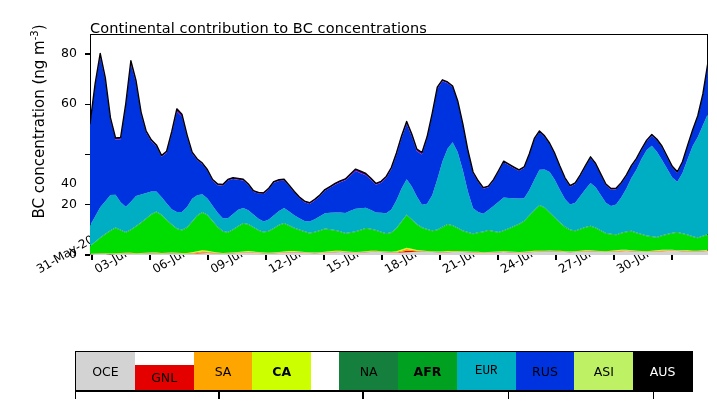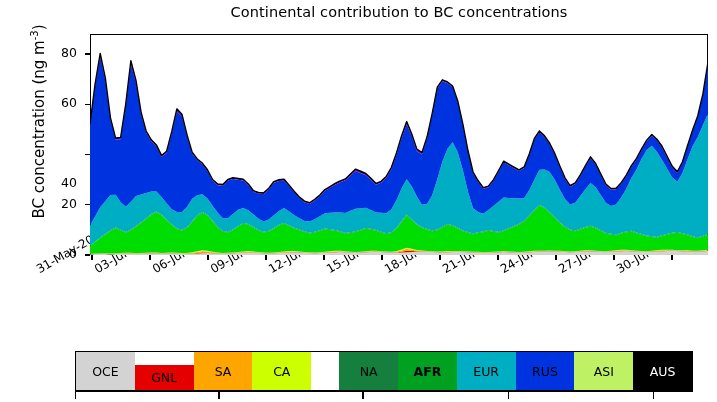--- a/index.html
+++ b/index.html
@@ -1,19 +1,19 @@
 <!DOCTYPE html>
 <html><head>
 <meta charset="utf-8">
 <style>
   html,body{margin:0;padding:0;background:#ffffff;}
   body{width:717px;height:402px;overflow:hidden;font-family:"DejaVu Sans",sans-serif;}
   #root{position:relative;width:717px;height:402px;}
   #chart-title{
-    position:absolute;left:90px;top:4px;width:618px;text-align:center;
+    position:absolute;left:90px;top:20px;width:618px;text-align:left;
     font-size:14.5px;color:#000;letter-spacing:.1px;
   }
   #ylabel{
     position:absolute;left:-92px;top:112px;width:260px;text-align:center;
     transform:rotate(-90deg);transform-origin:center center;
     font-size:15px;color:#000;white-space:nowrap;
   }
   #ylabel sup{font-size:10px;vertical-align:super;}
   #plot-wrap{position:absolute;left:90px;top:34px;width:618px;height:221px;}
   #plot-frame{position:absolute;inset:0;border:1.3px solid #000;box-sizing:border-box;background:#fff;}
@@ -91,24 +91,24 @@
         <path d="M 0.00 89.91 L 5.11 49.98 L 10.21 19.59 L 15.32 44.07 L 20.43 83.75 L 25.54 104.10 L 30.64 103.59 L 35.75 70.07 L 40.86 26.87 L 45.97 46.46 L 51.07 78.23 L 56.18 97.32 L 61.29 105.98 L 66.40 111.00 L 71.50 121.55 L 76.61 117.41 L 81.72 97.82 L 86.83 74.96 L 91.93 80.36 L 97.04 100.96 L 102.15 118.29 L 107.26 125.07 L 112.36 129.21 L 117.47 135.86 L 122.58 145.66 L 127.69 150.18 L 132.79 150.68 L 137.90 145.53 L 143.01 143.90 L 148.12 144.65 L 153.22 145.41 L 158.33 150.05 L 163.44 156.83 L 168.55 158.59 L 173.65 158.97 L 178.76 154.32 L 183.87 147.67 L 188.98 145.91 L 194.08 145.41 L 199.19 151.31 L 204.30 157.59 L 209.40 163.11 L 214.51 167.26 L 219.62 168.89 L 224.73 165.37 L 229.83 161.23 L 234.94 155.70 L 240.05 152.69 L 245.16 149.55 L 250.26 147.04 L 255.37 145.03 L 260.48 140.13 L 265.59 135.24 L 270.69 137.37 L 275.80 139.63 L 280.91 144.28 L 286.02 149.55 L 291.12 147.42 L 296.23 142.52 L 301.34 133.60 L 306.45 119.04 L 311.55 102.09 L 316.66 87.52 L 321.77 100.08 L 326.88 115.27 L 331.98 118.66 L 337.09 102.97 L 342.20 79.48 L 347.31 53.24 L 352.41 45.96 L 357.52 48.09 L 362.63 52.11 L 367.74 67.05 L 372.84 90.03 L 377.95 116.65 L 383.06 138.13 L 388.17 146.91 L 393.27 153.70 L 398.38 152.31 L 403.49 145.78 L 408.60 136.62 L 413.70 127.33 L 418.81 130.34 L 423.92 133.23 L 429.02 135.99 L 434.13 133.10 L 439.24 120.04 L 444.35 104.60 L 449.45 97.06 L 454.56 101.96 L 459.67 109.37 L 464.78 119.54 L 469.88 132.10 L 474.99 143.90 L 480.10 151.81 L 485.21 148.92 L 490.31 140.89 L 495.42 131.72 L 500.53 122.93 L 505.64 129.59 L 510.74 140.01 L 515.85 150.18 L 520.96 154.70 L 526.07 154.32 L 531.17 148.80 L 536.28 141.26 L 541.39 131.72 L 546.50 124.56 L 551.60 114.89 L 556.71 106.23 L 561.82 100.71 L 566.93 105.35 L 572.03 112.38 L 577.14 122.43 L 582.25 132.47 L 587.36 137.87 L 592.46 127.83 L 597.57 111.63 L 602.68 95.81 L 607.79 81.87 L 612.89 60.02 L 618.00 28.25 L 618.00 29.26 L 612.89 61.03 L 607.79 82.88 L 602.68 96.81 L 597.57 112.63 L 592.46 128.83 L 587.36 138.88 L 582.25 133.48 L 577.14 123.43 L 572.03 113.39 L 566.93 106.36 L 561.82 101.71 L 556.71 107.24 L 551.60 115.90 L 546.50 125.57 L 541.39 132.73 L 536.28 142.27 L 531.17 149.80 L 526.07 155.33 L 520.96 155.70 L 515.85 151.18 L 510.74 141.01 L 505.64 130.59 L 500.53 123.94 L 495.42 132.73 L 490.31 141.89 L 485.21 149.93 L 480.10 152.82 L 474.99 144.91 L 469.88 133.10 L 464.78 120.55 L 459.67 110.37 L 454.56 102.97 L 449.45 98.07 L 444.35 105.60 L 439.24 121.05 L 434.13 134.11 L 429.02 136.99 L 423.92 134.23 L 418.81 131.34 L 413.70 128.33 L 408.60 137.62 L 403.49 146.79 L 398.38 153.32 L 393.27 154.70 L 388.17 147.92 L 383.06 139.13 L 377.95 117.66 L 372.84 91.04 L 367.74 68.06 L 362.63 53.12 L 357.52 49.35 L 352.41 47.21 L 347.31 54.75 L 342.20 80.99 L 337.09 104.47 L 331.98 120.42 L 326.88 117.28 L 321.77 102.34 L 316.66 90.03 L 311.55 104.35 L 306.45 121.05 L 301.34 135.36 L 296.23 144.03 L 291.12 148.67 L 286.02 150.81 L 280.91 145.78 L 275.80 141.14 L 270.69 139.13 L 265.59 136.99 L 260.48 141.64 L 255.37 146.29 L 250.26 148.30 L 245.16 150.81 L 240.05 153.70 L 234.94 156.71 L 229.83 162.23 L 224.73 166.38 L 219.62 169.89 L 214.51 168.26 L 209.40 164.12 L 204.30 158.59 L 199.19 152.31 L 194.08 146.41 L 188.98 146.91 L 183.87 148.67 L 178.76 155.33 L 173.65 159.97 L 168.55 159.60 L 163.44 157.84 L 158.33 151.06 L 153.22 146.41 L 148.12 145.66 L 143.01 144.91 L 137.90 146.54 L 132.79 151.69 L 127.69 151.18 L 122.58 146.66 L 117.47 136.87 L 112.36 130.21 L 107.26 126.07 L 102.15 119.54 L 97.04 102.71 L 91.93 82.62 L 86.83 77.48 L 81.72 99.83 L 76.61 118.91 L 71.50 122.81 L 66.40 112.26 L 61.29 107.24 L 56.18 98.82 L 51.07 80.24 L 45.97 48.97 L 40.86 29.63 L 35.75 72.33 L 30.64 105.35 L 25.54 105.60 L 20.43 85.76 L 15.32 46.59 L 10.21 22.60 L 5.11 51.99 L 0.00 91.16 Z" fill="#7700aa" stroke="none"></path>
         <path d="M 0.00 89.78 L 5.11 49.85 L 10.21 19.46 L 15.32 43.95 L 20.43 83.63 L 25.54 103.97 L 30.64 103.47 L 35.75 69.94 L 40.86 26.75 L 45.97 46.33 L 51.07 78.10 L 56.18 97.19 L 61.29 105.85 L 66.40 110.88 L 71.50 121.42 L 76.61 117.28 L 81.72 97.69 L 86.83 74.84 L 91.93 80.24 L 97.04 100.83 L 102.15 118.16 L 107.26 124.94 L 112.36 129.08 L 117.47 135.74 L 122.58 145.53 L 127.69 150.05 L 132.79 150.56 L 137.90 145.41 L 143.01 143.78 L 148.12 144.53 L 153.22 145.28 L 158.33 149.93 L 163.44 156.71 L 168.55 158.47 L 173.65 158.84 L 178.76 154.20 L 183.87 147.54 L 188.98 145.78 L 194.08 145.28 L 199.19 151.18 L 204.30 157.46 L 209.40 162.99 L 214.51 167.13 L 219.62 168.76 L 224.73 165.25 L 229.83 161.10 L 234.94 155.58 L 240.05 152.57 L 245.16 149.43 L 250.26 146.91 L 255.37 144.91 L 260.48 140.01 L 265.59 135.11 L 270.69 137.25 L 275.80 139.51 L 280.91 144.15 L 286.02 149.43 L 291.12 147.29 L 296.23 142.39 L 301.34 133.48 L 306.45 118.91 L 311.55 101.96 L 316.66 87.40 L 321.77 99.95 L 326.88 115.15 L 331.98 118.54 L 337.09 102.84 L 342.20 79.36 L 347.31 53.12 L 352.41 45.83 L 357.52 47.97 L 362.63 51.99 L 367.74 66.93 L 372.84 89.91 L 377.95 116.53 L 383.06 138.00 L 388.17 146.79 L 393.27 153.57 L 398.38 152.19 L 403.49 145.66 L 408.60 136.49 L 413.70 127.20 L 418.81 130.21 L 423.92 133.10 L 429.02 135.86 L 434.13 132.98 L 439.24 119.92 L 444.35 104.47 L 449.45 96.94 L 454.56 101.84 L 459.67 109.24 L 464.78 119.42 L 469.88 131.97 L 474.99 143.78 L 480.10 151.69 L 485.21 148.80 L 490.31 140.76 L 495.42 131.60 L 500.53 122.81 L 505.64 129.46 L 510.74 139.88 L 515.85 150.05 L 520.96 154.57 L 526.07 154.20 L 531.17 148.67 L 536.28 141.14 L 541.39 131.60 L 546.50 124.44 L 551.60 114.77 L 556.71 106.11 L 561.82 100.58 L 566.93 105.23 L 572.03 112.26 L 577.14 122.30 L 582.25 132.35 L 587.36 137.75 L 592.46 127.70 L 597.57 111.50 L 602.68 95.68 L 607.79 81.74 L 612.89 59.90 L 618.00 28.13 L 618.00 28.25 L 612.89 60.02 L 607.79 81.87 L 602.68 95.81 L 597.57 111.63 L 592.46 127.83 L 587.36 137.87 L 582.25 132.47 L 577.14 122.43 L 572.03 112.38 L 566.93 105.35 L 561.82 100.71 L 556.71 106.23 L 551.60 114.89 L 546.50 124.56 L 541.39 131.72 L 536.28 141.26 L 531.17 148.80 L 526.07 154.32 L 520.96 154.70 L 515.85 150.18 L 510.74 140.01 L 505.64 129.59 L 500.53 122.93 L 495.42 131.72 L 490.31 140.89 L 485.21 148.92 L 480.10 151.81 L 474.99 143.90 L 469.88 132.10 L 464.78 119.54 L 459.67 109.37 L 454.56 101.96 L 449.45 97.06 L 444.35 104.60 L 439.24 120.04 L 434.13 133.10 L 429.02 135.99 L 423.92 133.23 L 418.81 130.34 L 413.70 127.33 L 408.60 136.62 L 403.49 145.78 L 398.38 152.31 L 393.27 153.70 L 388.17 146.91 L 383.06 138.13 L 377.95 116.65 L 372.84 90.03 L 367.74 67.05 L 362.63 52.11 L 357.52 48.09 L 352.41 45.96 L 347.31 53.24 L 342.20 79.48 L 337.09 102.97 L 331.98 118.66 L 326.88 115.27 L 321.77 100.08 L 316.66 87.52 L 311.55 102.09 L 306.45 119.04 L 301.34 133.60 L 296.23 142.52 L 291.12 147.42 L 286.02 149.55 L 280.91 144.28 L 275.80 139.63 L 270.69 137.37 L 265.59 135.24 L 260.48 140.13 L 255.37 145.03 L 250.26 147.04 L 245.16 149.55 L 240.05 152.69 L 234.94 155.70 L 229.83 161.23 L 224.73 165.37 L 219.62 168.89 L 214.51 167.26 L 209.40 163.11 L 204.30 157.59 L 199.19 151.31 L 194.08 145.41 L 188.98 145.91 L 183.87 147.67 L 178.76 154.32 L 173.65 158.97 L 168.55 158.59 L 163.44 156.83 L 158.33 150.05 L 153.22 145.41 L 148.12 144.65 L 143.01 143.90 L 137.90 145.53 L 132.79 150.68 L 127.69 150.18 L 122.58 145.66 L 117.47 135.86 L 112.36 129.21 L 107.26 125.07 L 102.15 118.29 L 97.04 100.96 L 91.93 80.36 L 86.83 74.96 L 81.72 97.82 L 76.61 117.41 L 71.50 121.55 L 66.40 111.00 L 61.29 105.98 L 56.18 97.32 L 51.07 78.23 L 45.97 46.46 L 40.86 26.87 L 35.75 70.07 L 30.64 103.59 L 25.54 104.10 L 20.43 83.75 L 15.32 44.07 L 10.21 19.59 L 5.11 49.98 L 0.00 89.91 Z" fill="#000000" stroke="none"></path>
         <path d="M 0.00 89.78 L 5.11 49.85 L 10.21 19.46 L 15.32 43.95 L 20.43 83.63 L 25.54 103.97 L 30.64 103.47 L 35.75 69.94 L 40.86 26.75 L 45.97 46.33 L 51.07 78.10 L 56.18 97.19 L 61.29 105.85 L 66.40 110.88 L 71.50 121.42 L 76.61 117.28 L 81.72 97.69 L 86.83 74.84 L 91.93 80.24 L 97.04 100.83 L 102.15 118.16 L 107.26 124.94 L 112.36 129.08 L 117.47 135.74 L 122.58 145.53 L 127.69 150.05 L 132.79 150.56 L 137.90 145.41 L 143.01 143.78 L 148.12 144.53 L 153.22 145.28 L 158.33 149.93 L 163.44 156.71 L 168.55 158.47 L 173.65 158.84 L 178.76 154.20 L 183.87 147.54 L 188.98 145.78 L 194.08 145.28 L 199.19 151.18 L 204.30 157.46 L 209.40 162.99 L 214.51 167.13 L 219.62 168.76 L 224.73 165.25 L 229.83 161.10 L 234.94 155.58 L 240.05 152.57 L 245.16 149.43 L 250.26 146.91 L 255.37 144.91 L 260.48 140.01 L 265.59 135.11 L 270.69 137.25 L 275.80 139.51 L 280.91 144.15 L 286.02 149.43 L 291.12 147.29 L 296.23 142.39 L 301.34 133.48 L 306.45 118.91 L 311.55 101.96 L 316.66 87.40 L 321.77 99.95 L 326.88 115.15 L 331.98 118.54 L 337.09 102.84 L 342.20 79.36 L 347.31 53.12 L 352.41 45.83 L 357.52 47.97 L 362.63 51.99 L 367.74 66.93 L 372.84 89.91 L 377.95 116.53 L 383.06 138.00 L 388.17 146.79 L 393.27 153.57 L 398.38 152.19 L 403.49 145.66 L 408.60 136.49 L 413.70 127.20 L 418.81 130.21 L 423.92 133.10 L 429.02 135.86 L 434.13 132.98 L 439.24 119.92 L 444.35 104.47 L 449.45 96.94 L 454.56 101.84 L 459.67 109.24 L 464.78 119.42 L 469.88 131.97 L 474.99 143.78 L 480.10 151.69 L 485.21 148.80 L 490.31 140.76 L 495.42 131.60 L 500.53 122.81 L 505.64 129.46 L 510.74 139.88 L 515.85 150.05 L 520.96 154.57 L 526.07 154.20 L 531.17 148.67 L 536.28 141.14 L 541.39 131.60 L 546.50 124.44 L 551.60 114.77 L 556.71 106.11 L 561.82 100.58 L 566.93 105.23 L 572.03 112.26 L 577.14 122.30 L 582.25 132.35 L 587.36 137.75 L 592.46 127.70 L 597.57 111.50 L 602.68 95.68 L 607.79 81.74 L 612.89 59.90 L 618.00 28.13" fill="none" stroke="#000000" stroke-width="1.4" stroke-linejoin="round"></path>
       </svg>
   </div>
 
   <div id="legend">
       <div class="legend-cell" style="background: rgb(211, 211, 211); color: rgb(0, 0, 0);">OCE</div>
       <div class="legend-cell" style="background: rgb(229, 0, 0); color: rgb(0, 0, 0); border-left: 0px; margin-top: 13px;">GNL</div>
       <div class="legend-cell" style="background: rgb(255, 165, 0); color: rgb(0, 0, 0); border-left: 0px;">SA</div>
-      <div class="legend-cell" style="background: rgb(204, 255, 0); color: rgb(0, 0, 0); border-left: 0px;">CA</div>
+      <div class="legend-cell" style="background: rgb(204, 255, 0); color: rgb(0, 0, 0); border-left: 0px; font-weight: bold;">CA</div>
       <div class="legend-cell" style="background: #15803d; color: rgb(0, 0, 0); border-left: 0px; margin-left: 28px;">NA</div>
       <div class="legend-cell" style="background: rgb(0, 160, 32); color: rgb(0, 0, 0); border-left: 0px; font-weight: bold;">AFR</div>
-      <div class="legend-cell" style="background: rgb(0, 174, 196); color: rgb(0, 0, 0); border-left: 0px;">EUR</div>
+      <div class="legend-cell" style="background: rgb(0, 174, 196); color: rgb(0, 0, 0); border-left: 0px; font-family: Liberation Mono, monospace;">EUR</div>
       <div class="legend-cell" style="background: rgb(0, 51, 224); color: rgb(0, 0, 0); border-left: 0px;">RUS</div>
       <div class="legend-cell" style="background: #bef264; color: rgb(0, 0, 0); border-left: 0px;">ASI</div>
       <div class="legend-cell" style="background: rgb(0, 0, 0); color: rgb(255, 255, 255); border-left: 0px;">AUS</div>
     </div>
   <div id="legend-axis">
       <div class="lbar"></div>
       <div class="lx" style="left: 0px;"></div>
       <div class="lx" style="left: 143.376px;"></div>
       <div class="lx" style="left: 287.37px;"></div>
       <div class="lx" style="left: 432.6px;"></div>

